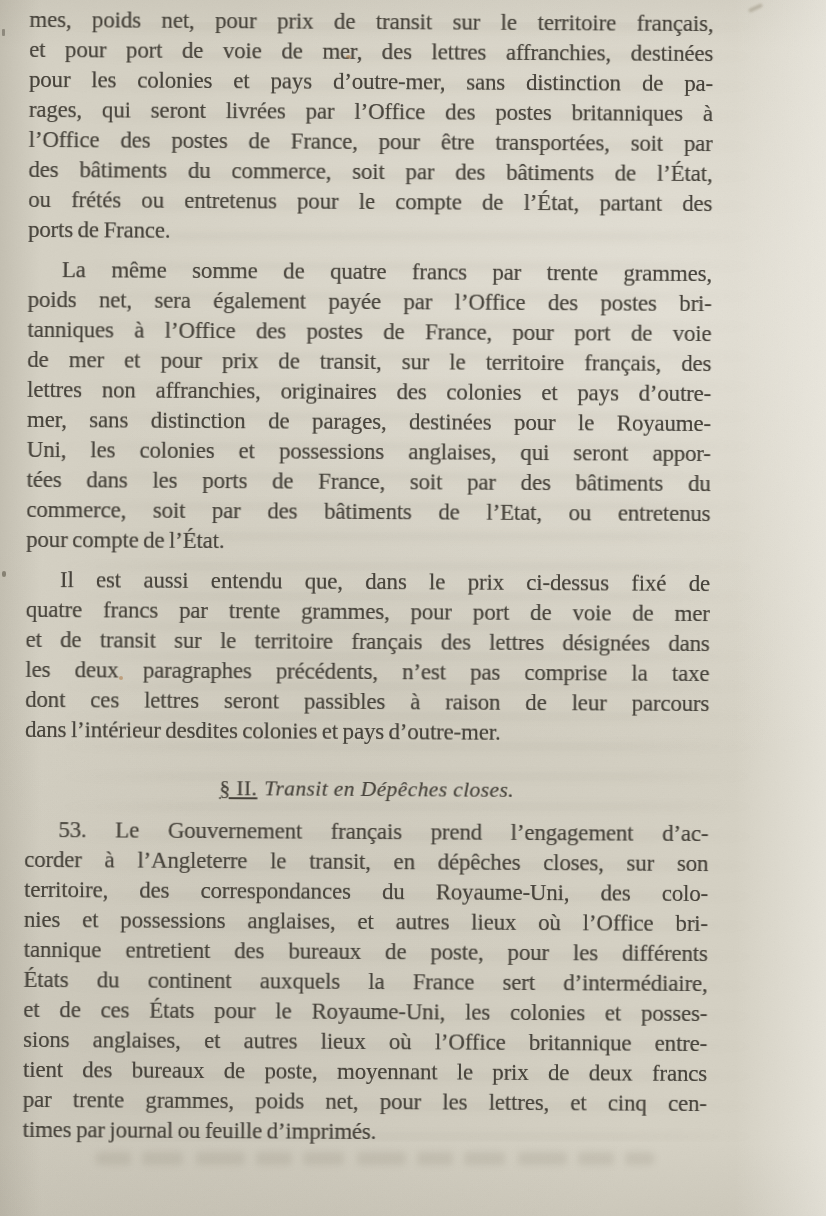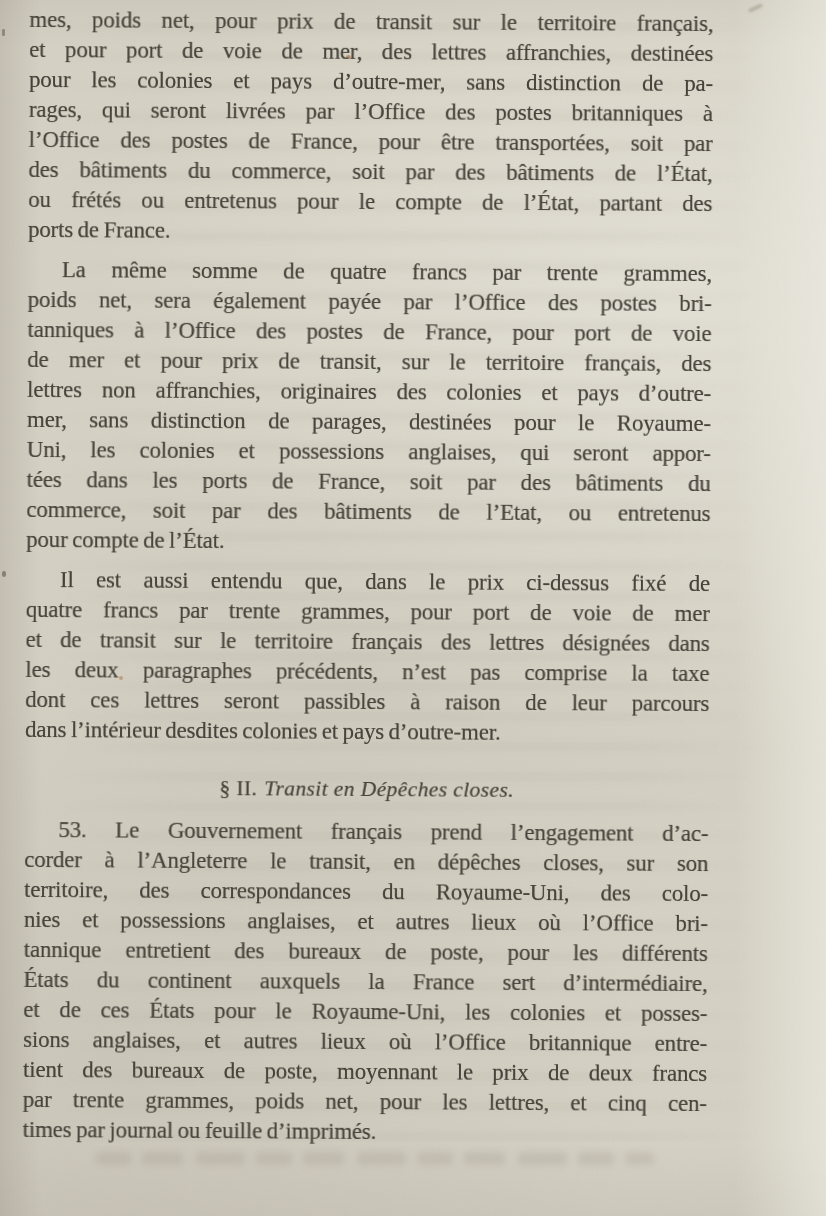--- a/index.html
+++ b/index.html
@@ -74,21 +74,21 @@
   }
   .para .line:last-child { text-align-last: left; }
   .para.indent .line:first-child { text-indent: 34px; }
   .para + .para { margin-top: 10px; }
   .heading {
     margin-top: 27px; margin-bottom: 13px;
     font-size: 21.5px; line-height: 30px;
     text-align: center; text-align-last: center;
     letter-spacing: 0.4px; word-spacing: 0;
   }
-  .heading-prefix { font-style: normal; margin-right: 7px; }
+  .heading-prefix { font-style: normal; margin-right: 7px; text-decoration: underline; }
   .heading-title { font-style: italic; }
 
   
   .paper-grain { position: absolute; inset: 0; mix-blend-mode: multiply; opacity: .55; pointer-events: none; }
 </style>
 </head>
 <body>
 
 <div class="page">
   <div class="paper-shading"></div>

